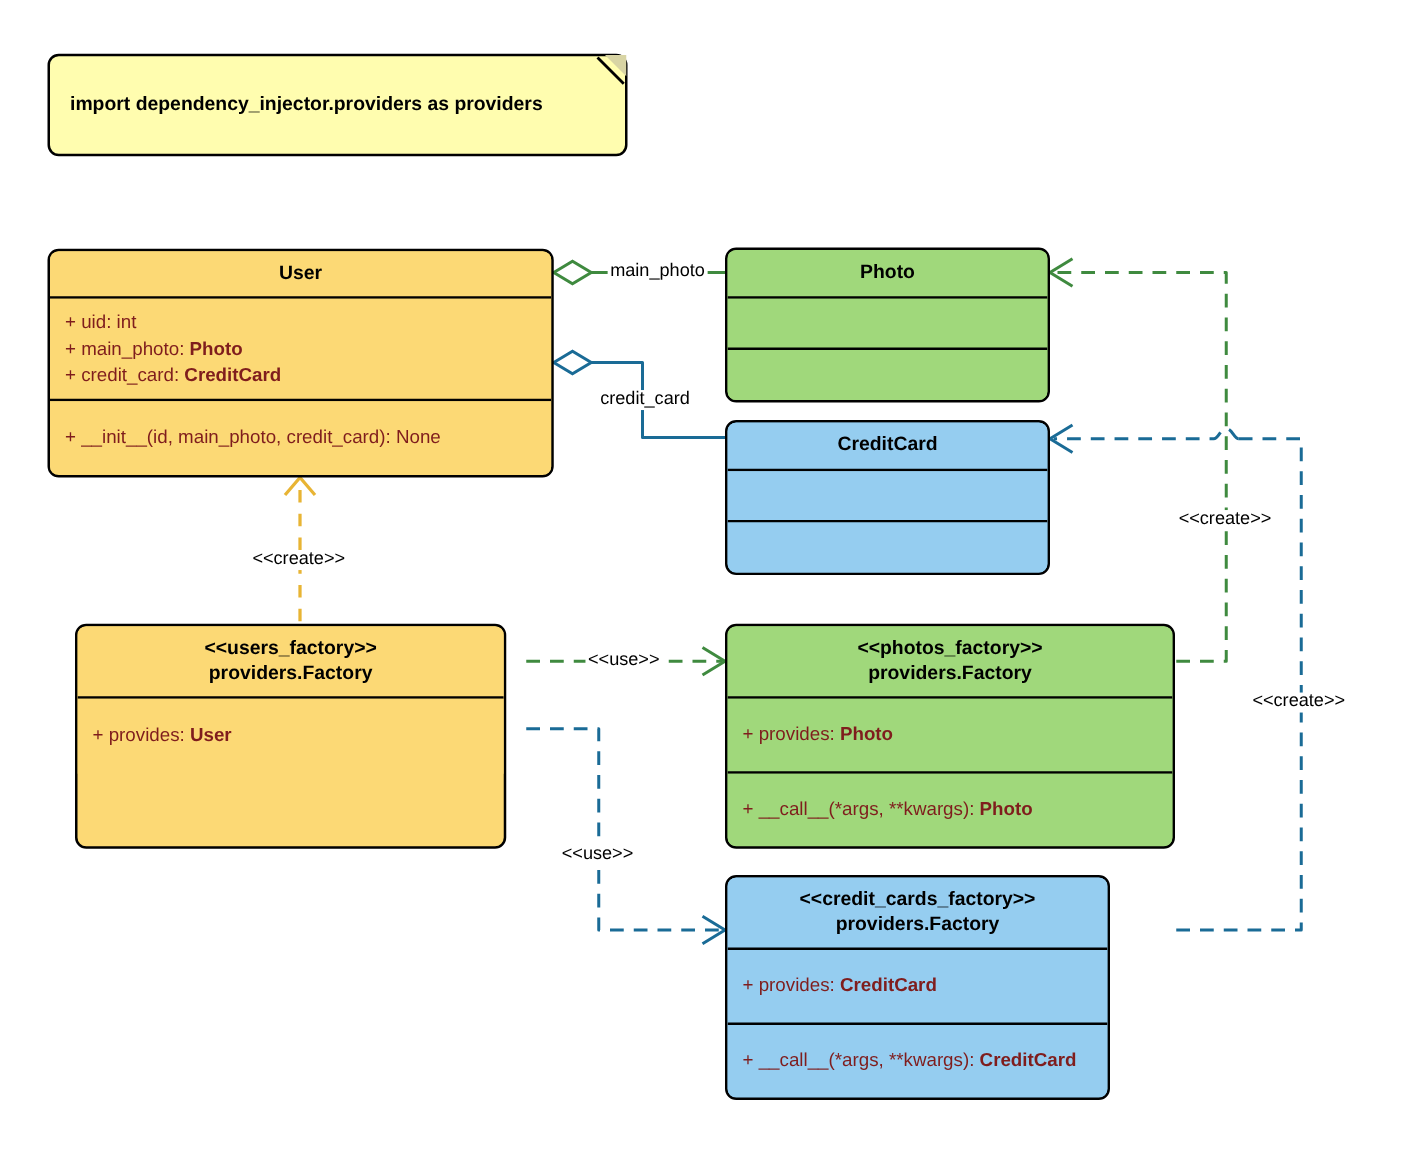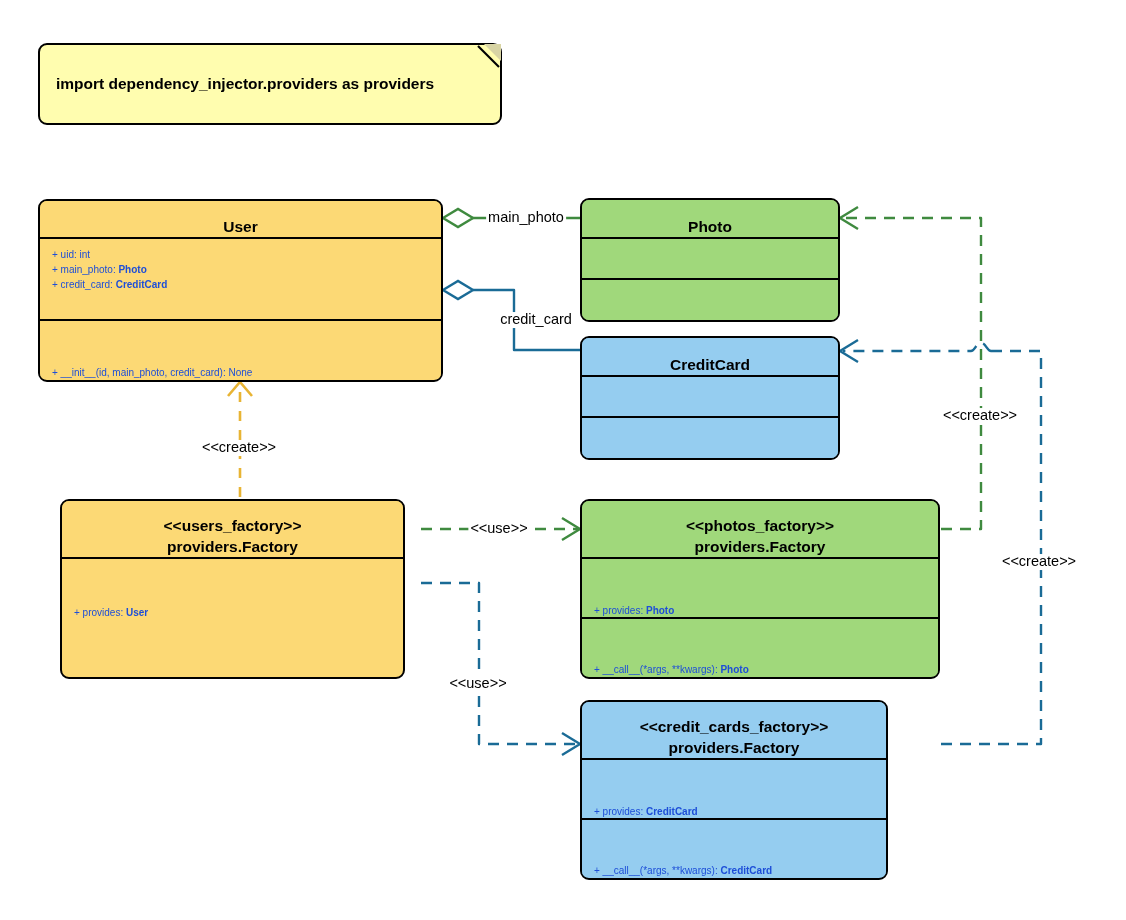--- a/index.html
+++ b/index.html
@@ -35,39 +35,39 @@
     border: 2.5px solid #000000;
     border-radius: 9px;
     overflow: hidden;
     background: #ffffff;
   }
   .uml-row {
     box-sizing: border-box;
     border-bottom: 2.5px solid #000000;
     display: flex;
     flex-direction: column;
-    justify-content: flex-end;
+    justify-content: center;
   }
   .uml-row:last-child {
     border-bottom: none;
   }
   .uml-head {
     text-align: center;
     font-weight: bold;
     font-size: 15.5px;
     color: #000000;
     line-height: 1.32;
     padding: 0 6px;
   }
   .uml-head .stereo {
     display: block;
   }
   .uml-member {
-    font-size: 10px;
-    color: #1d4ed8;
+    font-size: 15px;
+    color: #7f1d1d;
     padding: 0 12px;
     line-height: 1.3;
     white-space: nowrap;
   }
   .uml-member .bold {
     font-weight: bold;
   }
   .uml-attrs .uml-member {
     padding-top: 1px;
     padding-bottom: 1px;
@@ -258,21 +258,21 @@
       <div class="uml-member">
         <span>+ __call__(*args, **kwargs): </span><span class="bold">CreditCard</span>
       </div>
     </div>
   </div>
 
   <div class="edge-label center" style="left:526px; top:218px;">
     <span>main_photo</span>
   </div>
 
-  <div class="edge-label center" style="left:536px; top:320px;">
+  <div class="edge-label center" style="left:516px; top:320px;">
     <span>credit_card</span>
   </div>
 
   <div class="edge-label center" style="left:239px; top:448px;">
     <span>&lt;&lt;create&gt;&gt;</span>
   </div>
 
   <div class="edge-label center" style="left:499px; top:529px;">
     <span>&lt;&lt;use&gt;&gt;</span>
   </div>

